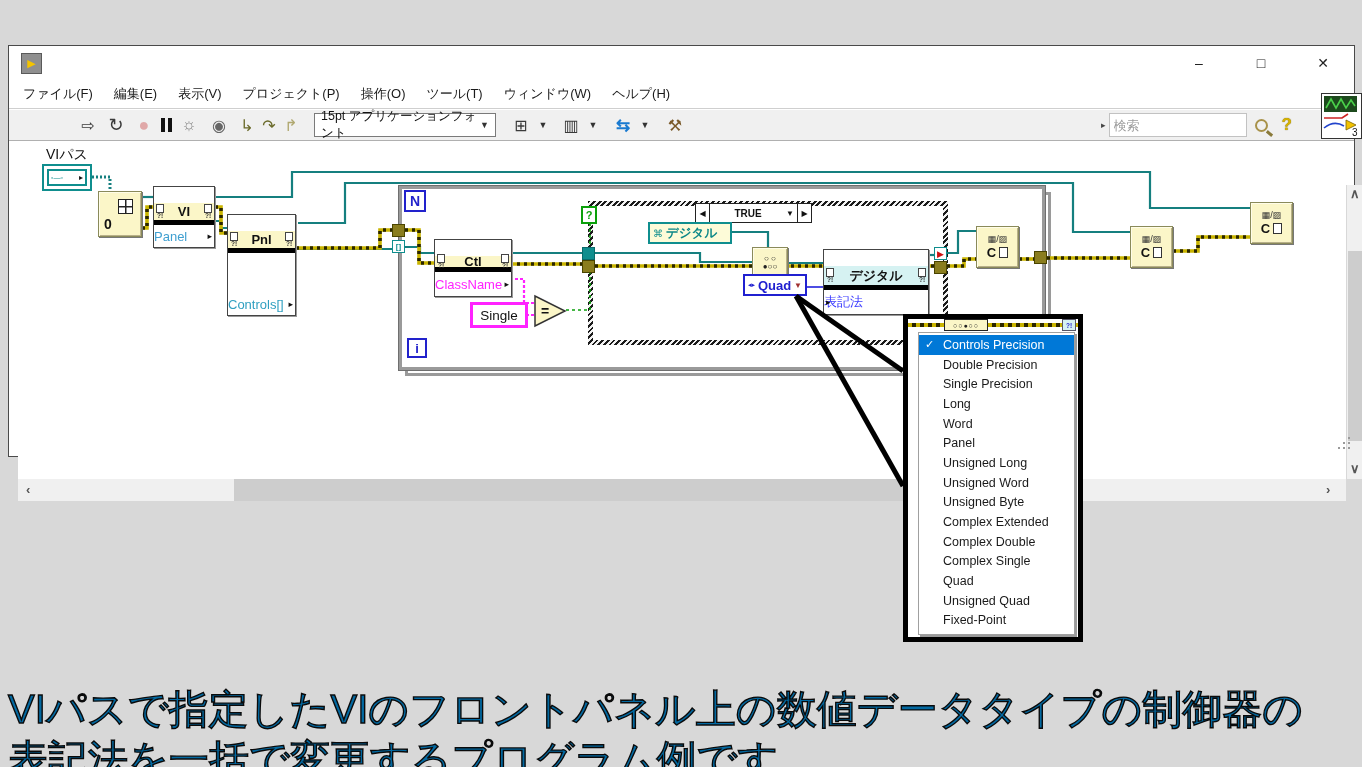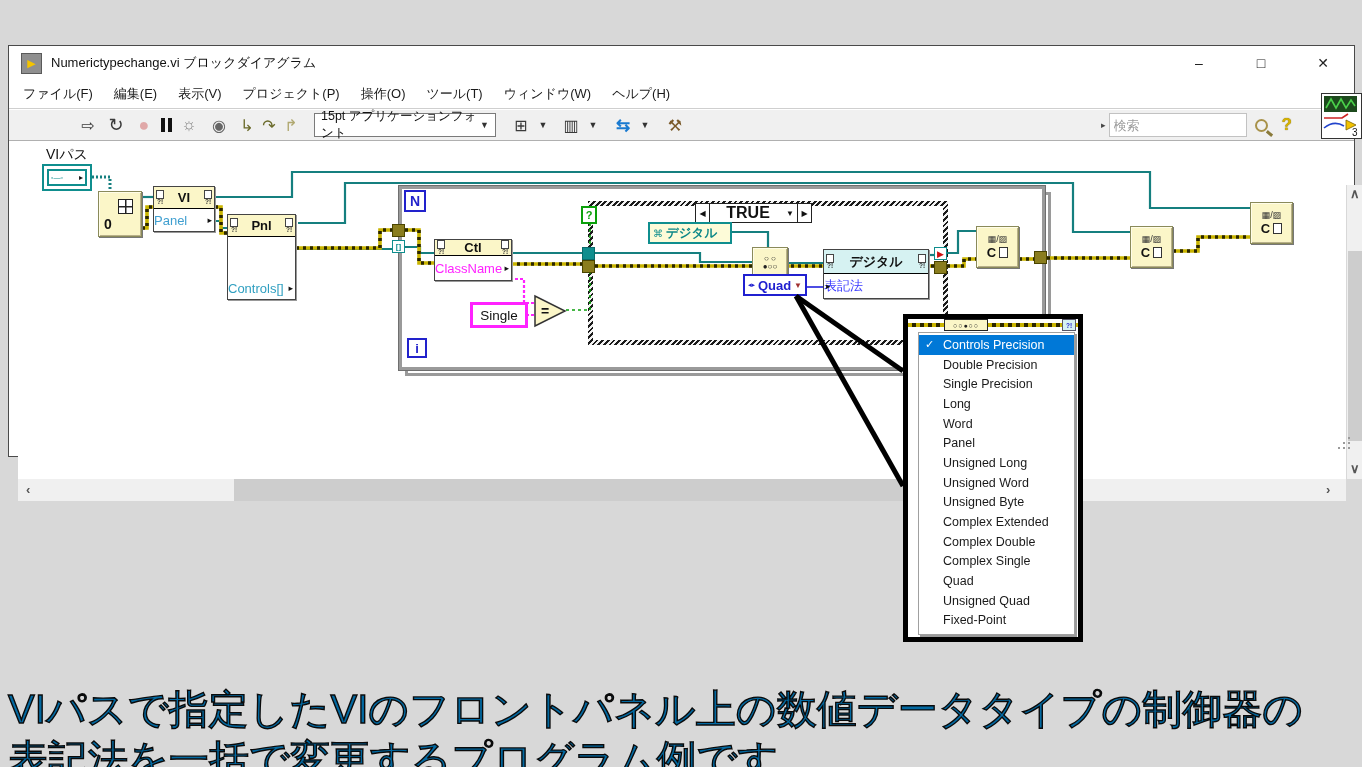--- a/index.html
+++ b/index.html
@@ -48,28 +48,28 @@
   .ibox { left:407px; top:338px; width:20px; height:20px; border:2px solid #2222cc; background:#fff; color:#2222cc; font-weight:bold; font-size:13px; display:flex; align-items:center; justify-content:center; }
   .case { left:588px; top:201px; width:360px; height:144px; background:repeating-linear-gradient(135deg,#1a1a1a 0 2px,#f2f2f2 2px 4px); }
   .case-inner { position:absolute; left:5px; top:5px; right:5px; bottom:5px; background:#fff; }
   .tunnel { width:13px; height:13px; border:1px solid #4a4400; }
   .tn-olive { background:#8a7d1e; }
   .tn-teal { background:#0f8e8e; border-color:#0a6a6a; }
   .tn-idx { background:#fff; border:1px solid #0f8e8e; color:#0f8e8e; font-size:8px; display:flex; align-items:center; justify-content:center; font-weight:bold; }
   .tn-red { background:#fff; border:1px solid #0f8e8e; color:#cc1111; font-size:9px; display:flex; align-items:center; justify-content:center; }
   .qmark { left:581px; top:206px; width:16px; height:18px; border:2px solid #0aa00a; background:#fff; color:#0aa00a; font-size:11px; font-weight:bold; display:flex; align-items:center; justify-content:center; }
   .selector { left:695px; top:203px; width:117px; height:20px; background:#fff; border:1px solid #222; display:flex; align-items:center; font-size:11px; color:#111; }
-  .selector b { flex:1; text-align:center; font-size:16px; }
+  .selector b { flex:1; text-align:center; font-size:10px; }
   .sel-edge { width:14px; text-align:center; border-right:1px solid #222; height:100%; display:flex; align-items:center; justify-content:center; font-size:8px; }
   .sel-edge.r { border-right:none; border-left:1px solid #222; }
 
   
   .node3d { background:#fbf6c8; border:1px solid #8a8a5a; box-shadow:inset 1px 1px 0 #fffde8, inset -1px -1px 0 #b8b08a, 1px 1px 0 #777; }
   .propnode { border:1px solid #444; background:#fff; box-shadow:1px 1px 0 #999; }
-  .pn-head { height:22px; background:#fbf6c8; border-bottom:1px solid #000000; display:flex; align-items:center; justify-content:space-between; padding:0 2px; }
+  .pn-head { height:22px; background:#fbf6c8; border-bottom:5px solid #000000; display:flex; align-items:center; justify-content:space-between; padding:0 2px;margin-top:16px; }
   .pn-head b { font-size:13px; color:#111; }
   .pn-row { height:22px; display:flex; align-items:center; font-size:13px; position:relative; background:#fff; }
   .corner { display:flex; flex-direction:column; align-items:center; line-height:1; }
   .corner .pg { width:8px; height:9px; border:1px solid #444; background:#fff; }
   .corner .qq { font-size:6.5px; color:#333; font-weight:bold; letter-spacing:0; }
   .outarrow { position:absolute; right:2px; font-size:9px; color:#111; }
   .inarrow { position:absolute; left:2px; font-size:9px; color:#111; }
   .closenode { width:43px; height:42px; display:flex; flex-direction:column; align-items:center; justify-content:center; gap:1px; }
   .closenode .g1 { font-size:9px; color:#333; letter-spacing:0; }
   .closenode .g2 { font-size:13px; font-weight:bold; color:#111; display:flex; align-items:center; gap:3px; }
@@ -119,21 +119,20 @@
 </style>
 </head>
 <body>
 
 <div class="abs win">
 
   <div class="abs titlebar">
     <div class="vi-icon">
         <span>▶</span>
       </div>
-    <div class="title-text">Numerictypechange.vi ブロックダイアグラム</div>
     <div class="win-controls">
       <div class="win-btn">–</div>
       <div class="win-btn">□</div>
       <div class="win-btn">✕</div>
     </div>
   </div>
 
   <div class="abs menubar">
     <span>ファイル(F)</span>
     <span>編集(E)</span>

